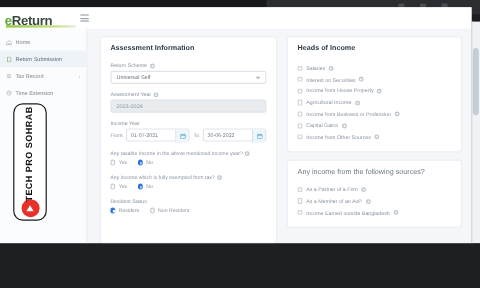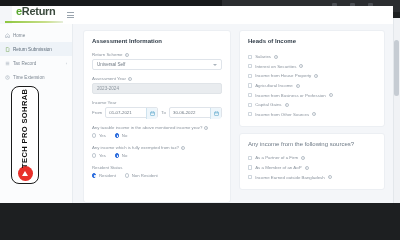--- a/index.html
+++ b/index.html
@@ -37,24 +37,24 @@
   
   .app {
     position: absolute; left: 0; top: 6px;
     width: 393px; height: 197px;
     background: #f4f6f9;
     overflow: hidden;
   }
 
   
   .logo-bar {
-    position: absolute; left: 12px; top: 0;
+    position: absolute; left: 0; top: 0;
     width: 73px; height: 18px;
     background: #ffffff;
-    display: flex; align-items: flex-start;
+    display: flex; align-items: flex-end;
     padding-left: 4px;
   }
   .logo {
     font-size: 11px; font-weight: bold;
     letter-spacing: -0.3px;
     line-height: 1;
     white-space: nowrap;
   }
   .logo .e { color: #5aa832; }
   .logo .r { color: #3b4a3e; }

